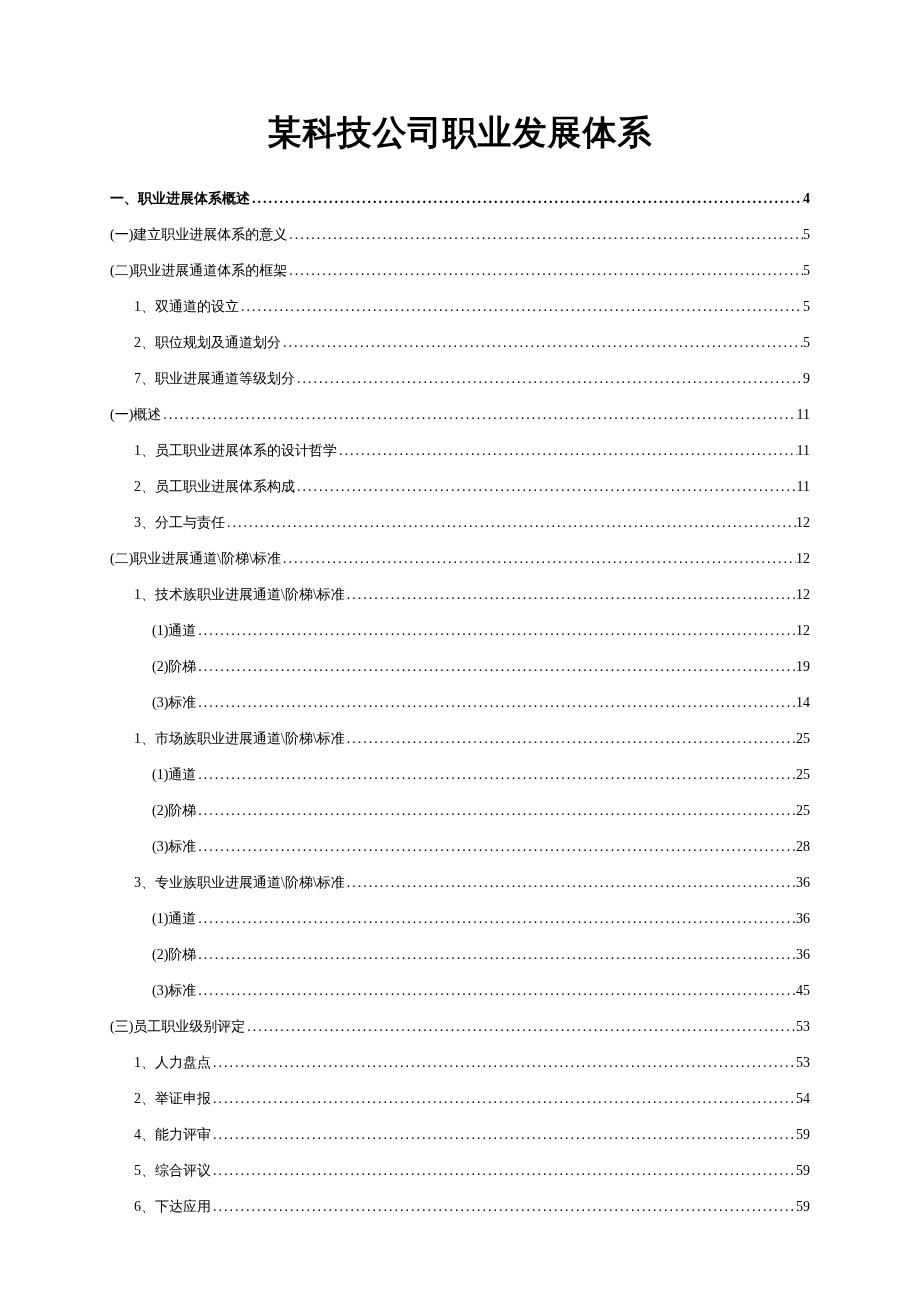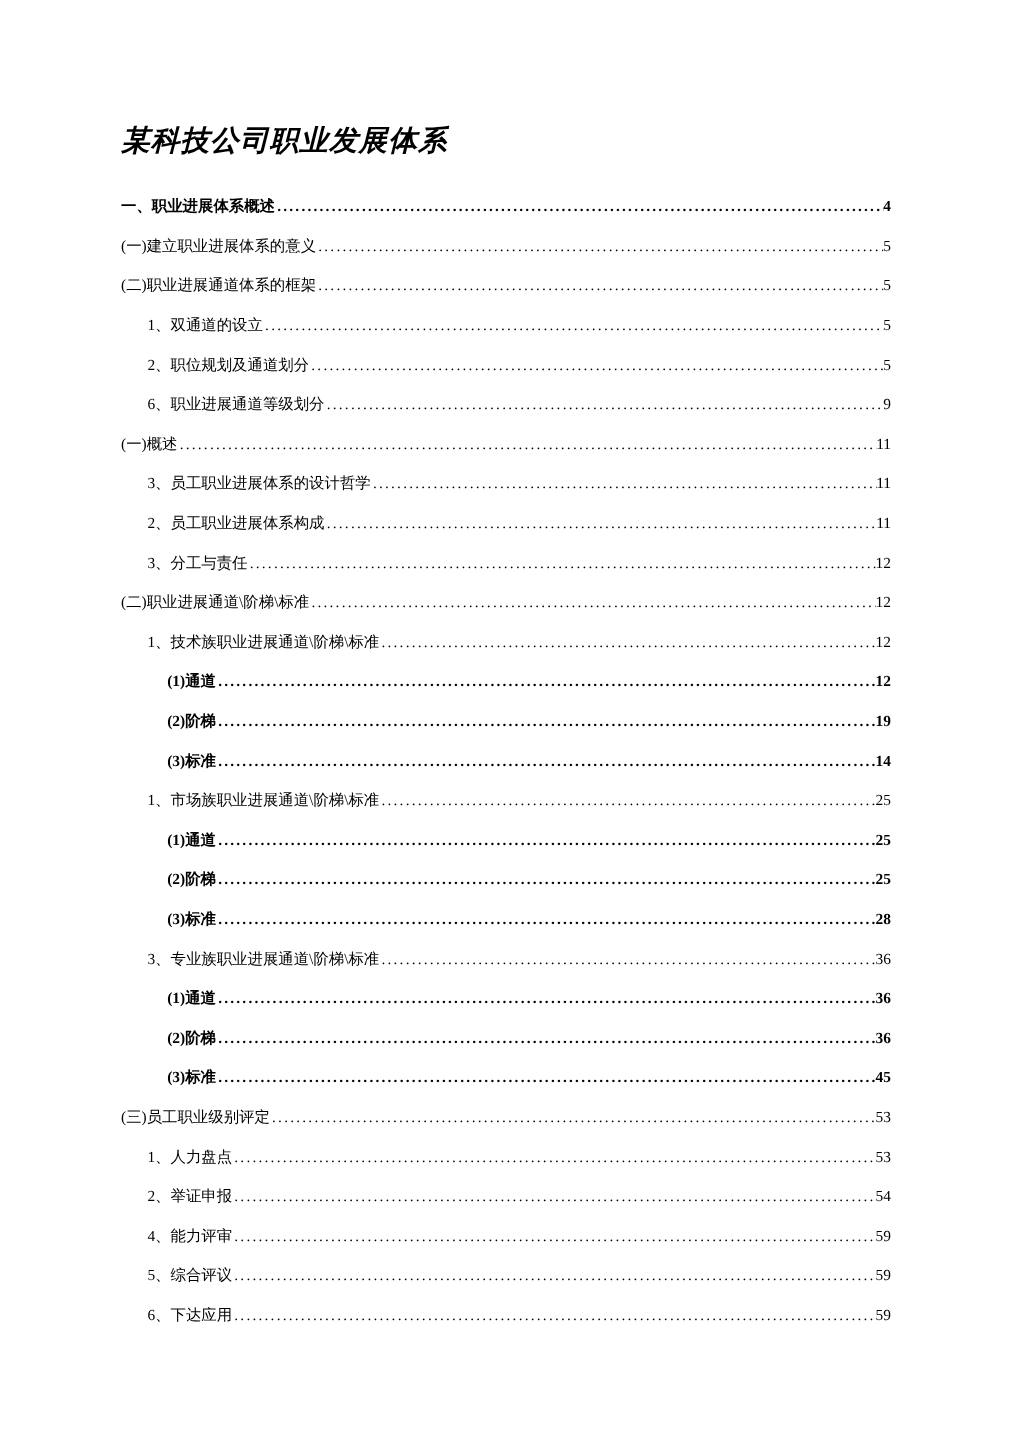--- a/index.html
+++ b/index.html
@@ -8,27 +8,26 @@
     font-family: "SimSun", "宋体", serif;
     width: 920px;
     height: 1301px;
     position: relative;
     color: #000;
   }
   .page {
     padding: 110px 110px 0 110px;
   }
   .title {
-    text-align: left;
-    font-size: 26px;
+    text-align: center;
+    font-size: 34px;
     font-weight: bold;
     font-family: "SimSun", "宋体", serif;
     margin-bottom: 34px;
     letter-spacing: 1px;
-    font-style: italic;
   }
   .toc-line {
     display: flex;
     align-items: baseline;
     font-size: 14px;
     margin-bottom: 18px;
     white-space: nowrap;
   }
   .toc-label {
     flex: 0 0 auto;
@@ -44,21 +43,21 @@
     content: ".............................................................................................................................................................................................";
     display: block;
   }
   .toc-page {
     flex: 0 0 auto;
     font-family: "Times New Roman", serif;
   }
   .level-0 { padding-left: 0; font-weight: bold; }
   .level-1 { padding-left: 0; font-weight: normal; }
   .level-2 { padding-left: 24px; font-weight: normal; }
-  .level-3 { padding-left: 42px; font-weight: bold; }
+  .level-3 { padding-left: 42px; font-weight: normal; }
 </style>
 </head>
 <body>
 
 <div class="page">
   <h1 class="title">某科技公司职业发展体系</h1>
   <div class="toc">
       <div class="toc-line level-0">
         <span class="toc-label">一、职业进展体系概述</span>
         <span class="toc-dots"></span>
@@ -78,31 +77,31 @@
         <span class="toc-label">1、双通道的设立</span>
         <span class="toc-dots"></span>
         <span class="toc-page">5</span>
       </div>
       <div class="toc-line level-2">
         <span class="toc-label">2、职位规划及通道划分</span>
         <span class="toc-dots"></span>
         <span class="toc-page">5</span>
       </div>
       <div class="toc-line level-2">
-        <span class="toc-label">6、职业进展通道等级划分</span>
+        <span class="toc-label">7、职业进展通道等级划分</span>
         <span class="toc-dots"></span>
         <span class="toc-page">9</span>
       </div>
       <div class="toc-line level-1">
         <span class="toc-label">(一)概述</span>
         <span class="toc-dots"></span>
         <span class="toc-page">11</span>
       </div>
       <div class="toc-line level-2">
-        <span class="toc-label">3、员工职业进展体系的设计哲学</span>
+        <span class="toc-label">1、员工职业进展体系的设计哲学</span>
         <span class="toc-dots"></span>
         <span class="toc-page">11</span>
       </div>
       <div class="toc-line level-2">
         <span class="toc-label">2、员工职业进展体系构成</span>
         <span class="toc-dots"></span>
         <span class="toc-page">11</span>
       </div>
       <div class="toc-line level-2">
         <span class="toc-label">3、分工与责任</span>

